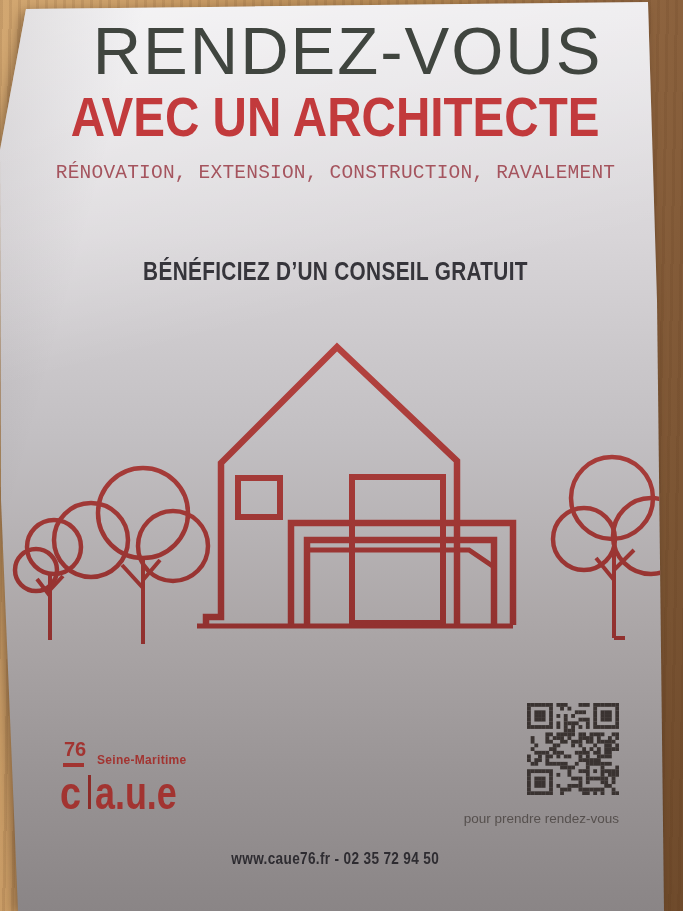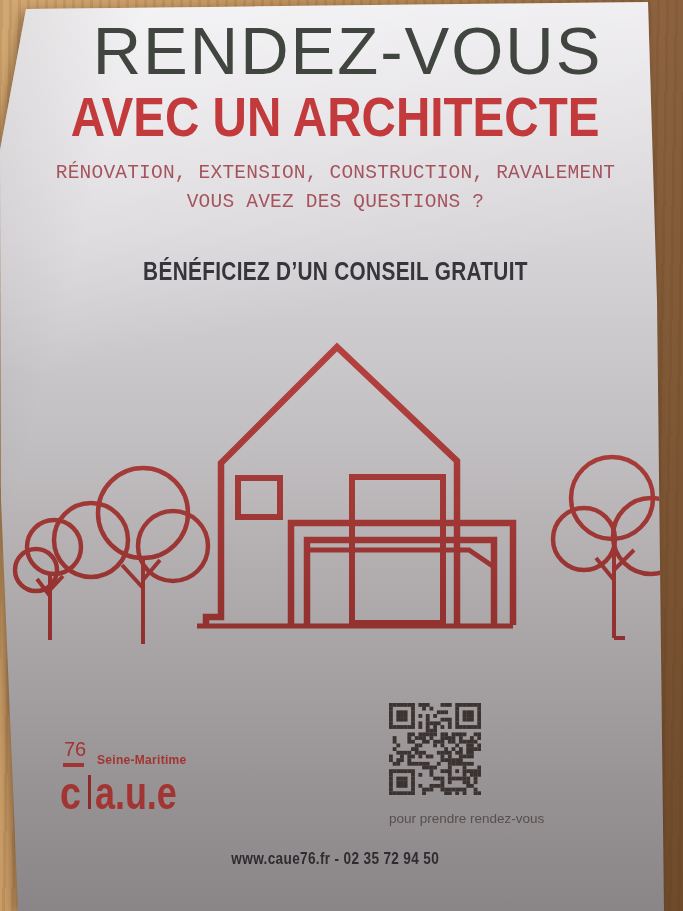--- a/index.html
+++ b/index.html
@@ -34,50 +34,49 @@
   .subtitle{top:88px;font-size:56px;line-height:58px;font-weight:700;color:#c23a3c;letter-spacing:0px;}
   .tagline{top:159px;font-size:19.5px;line-height:29px;color:#a5545e;letter-spacing:0.2px;font-family:Liberation Mono, monospace;}
   .benefit{top:254px;font-size:26px;line-height:34px;font-weight:700;color:#36353b;letter-spacing:0.4px;}
   .footer-line{top:850px;font-size:16px;font-weight:700;color:#2e2c31;letter-spacing:0.4px;}
 
   .illustration{position:absolute;left:0;top:330px;width:683px;height:330px;}
 
   
   .logo{position:absolute;left:58px;top:738px;width:240px;height:120px;color:#a23431;}
   .logo > div{position:absolute;}
-  .logo-76{left:6px;top:0;font-size:20px;font-weight:400;}
+  .logo-76{left:6px;top:0;font-size:20px;font-weight:700;}
   .logo-76bar{left:5px;top:25px;width:21px;height:4px;background:#a23431;}
   .logo-region{left:39px;top:15px;font-size:12px;font-weight:700;letter-spacing:0.3px;}
   .logo-c{left:2px;top:33px;font-size:46px;line-height:44px;font-weight:700;transform:scaleX(0.82);transform-origin:left;}
   .logo-vbar{left:30px;top:37px;width:2.5px;height:34px;background:#8d2b28;}
   .logo-aue{left:37px;top:33px;font-size:46px;line-height:44px;font-weight:700;transform:scaleX(0.78);transform-origin:left;}
   .logo-desc{left:39px;top:73px;font-size:11.5px;line-height:13.5px;font-weight:700;color:#9c3733;}
 
   
-  .qr{position:absolute;top:703px;right:52px;width:230px;}
+  .qr{position:absolute;top:703px;right:52px;width:230px;text-align:right;}
   .qr svg{width:92px;height:92px;}
   .qr-cap{margin-top:10px;font-size:13.5px;line-height:19.5px;color:#56504e;}
 </style>
 </head>
 <body>
 
 <div class="scene">
   <div class="poster-wrap">
     <div class="poster">
       <div class="content">
 
         <div class="center title">RENDEZ-VOUS</div>
 
         <div class="center subtitle">
           <span class="cond">AVEC UN ARCHITECTE</span>
         </div>
 
         <div class="center tagline">
           <div>RÉNOVATION, EXTENSION, CONSTRUCTION, RAVALEMENT</div>
-          <div>VOUS AVEZ DES QUESTIONS ?</div>
         </div>
 
         <div class="center benefit">
           <div><span class="cond80">BÉNÉFICIEZ D’UN CONSEIL GRATUIT</span></div>
         </div>
 
         <svg class="illustration" viewBox="0 0 683 330" aria-hidden="true">
           <defs>
             <linearGradient id="rg" gradientUnits="userSpaceOnUse" x1="0" y1="0" x2="0" y2="330">
               <stop offset="0" stop-color="#b64340"></stop>

